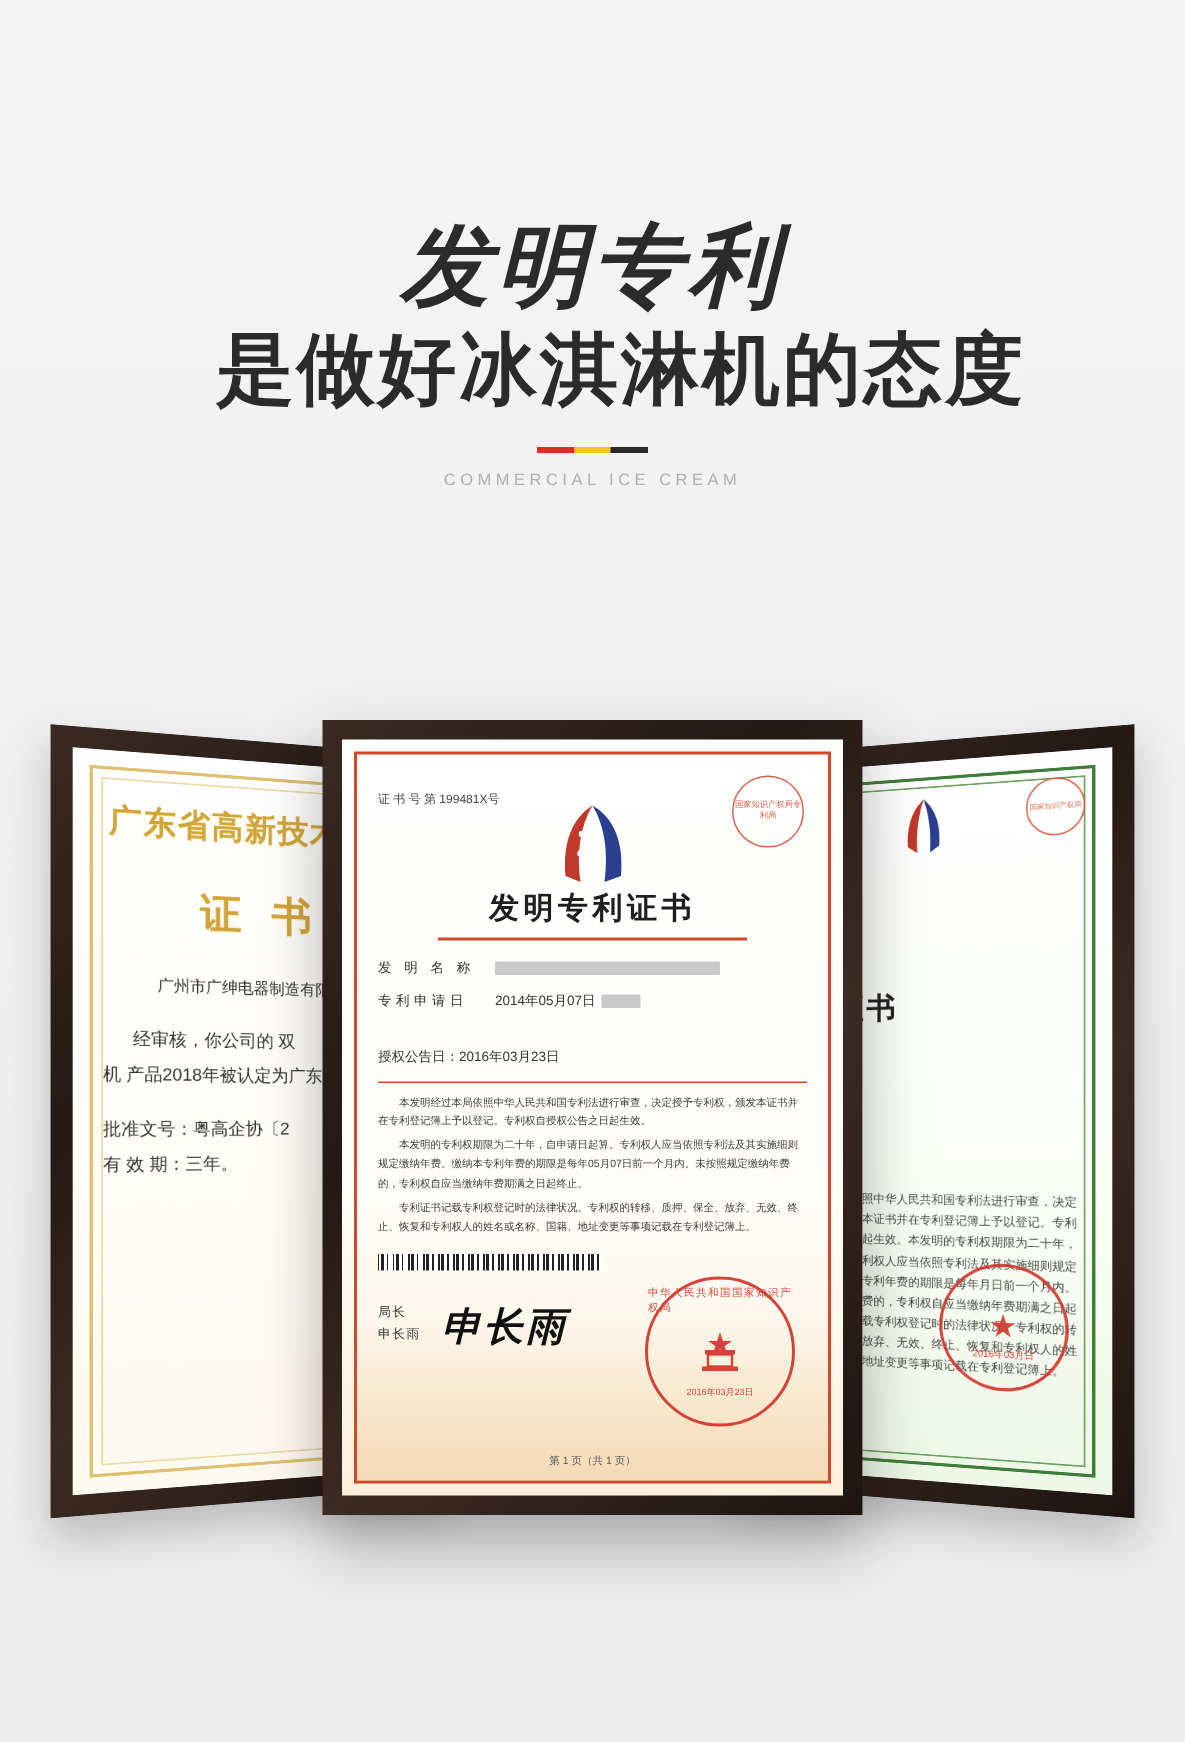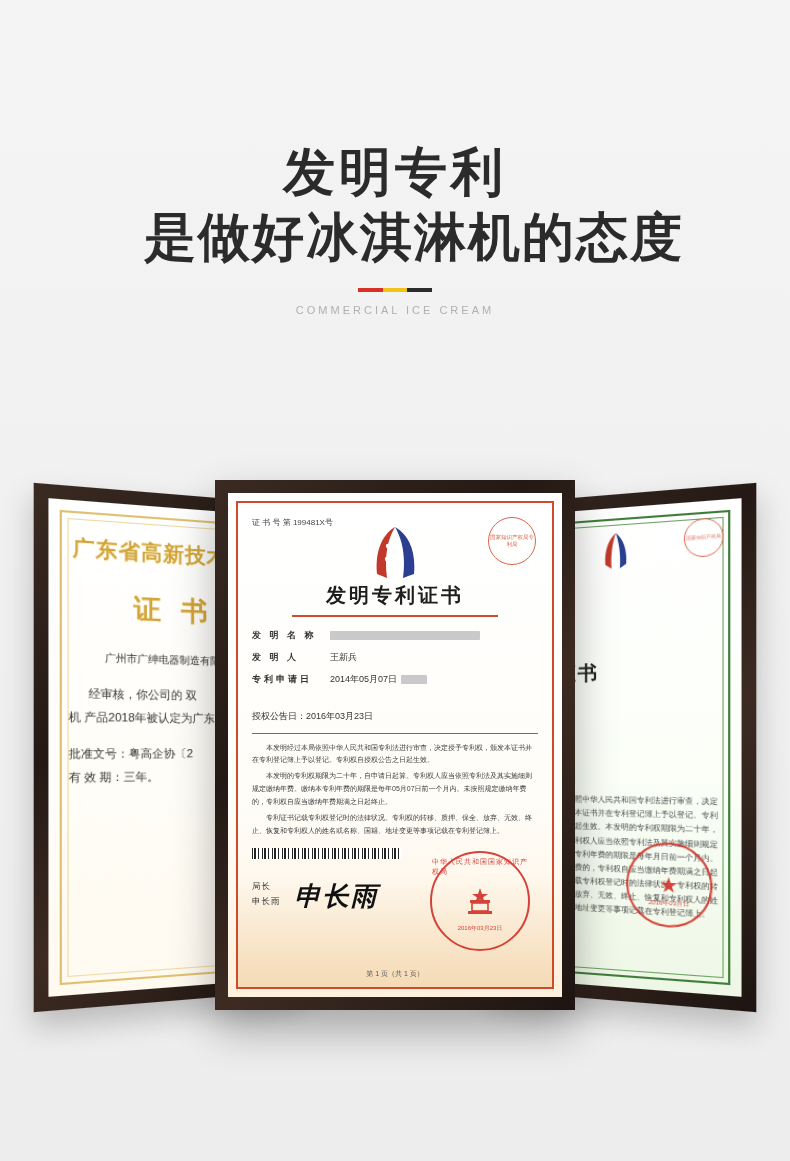--- a/index.html
+++ b/index.html
@@ -18,25 +18,26 @@
 
   
   .header {
     position: absolute;
     top: 140px;
     left: 0;
     width: 790px;
     text-align: center;
   }
   .title-line1 {
-    font-size: 52px;
+    font-size: 60px;
     font-weight: bold;
     color: #2b2b2b;
     letter-spacing: 4px;
     line-height: 1.25;
+    font-style: italic;
   }
   .title-line2 {
     font-size: 52px;
     font-weight: bold;
     color: #2b2b2b;
     letter-spacing: 2px;
     line-height: 1.25;
     padding-left: 38px;
   }
   .divider {
@@ -185,21 +186,21 @@
     box-shadow: 0 20px 40px rgba(0,0,0,0.3);
   }
   .frame-center .mat {
     background: linear-gradient(180deg, #ffffff 0%, #fffdf8 62%, #fdf0dc 100%);
   }
   .center-inner {
     position: absolute;
     inset: 8px;
     border: 2px solid #cf4a2a;
     box-sizing: border-box;
-    padding: 10px 14px;
+    padding: 20px 14px;
     overflow: hidden;
   }
   .center-inner:before {
     content: "";
     position: absolute;
     left: 0; right: 0; bottom: 0;
     height: 110px;
     background: linear-gradient(180deg, rgba(243,214,170,0) 0%, rgba(238,200,150,0.55) 100%);
     pointer-events: none;
   }
@@ -249,21 +250,20 @@
     align-items: center;
     font-size: 9px;
     color: #333;
     margin-bottom: 9px;
   }
   .field-label {
     width: 78px;
     letter-spacing: 3px;
     flex: 0 0 auto;
     color: #333;
-    font-weight: bold;
   }
   .field-value { color: #333; }
   .redact {
     display: inline-block;
     height: 9px;
     background: #c9c9c9;
     border-radius: 1px;
     vertical-align: middle;
   }
   .center-rule {
@@ -459,24 +459,20 @@
         </div>
 
         <div class="center-title">发明专利证书</div>
         <div class="center-title-underline"></div>
 
         <div class="field-row">
           <span class="field-label">发 明 名 称</span>
           <span class="redact" style="width:150px"></span>
         </div>
         <div class="field-row">
-          <span class="field-label">发  明  人</span>
-          <span class="field-value">王新兵</span>
-        </div>
-        <div class="field-row">
           <span class="field-label">专利申请日</span>
           <span class="field-value">2014年05月07日</span>
           <span class="redact" style="width:26px;margin-left:4px"></span>
         </div>
 
         <div class="field-row" style="margin-top:24px">
           <span>授权公告日：2016年03月23日</span>
         </div>
 
         <div class="center-rule"></div>

